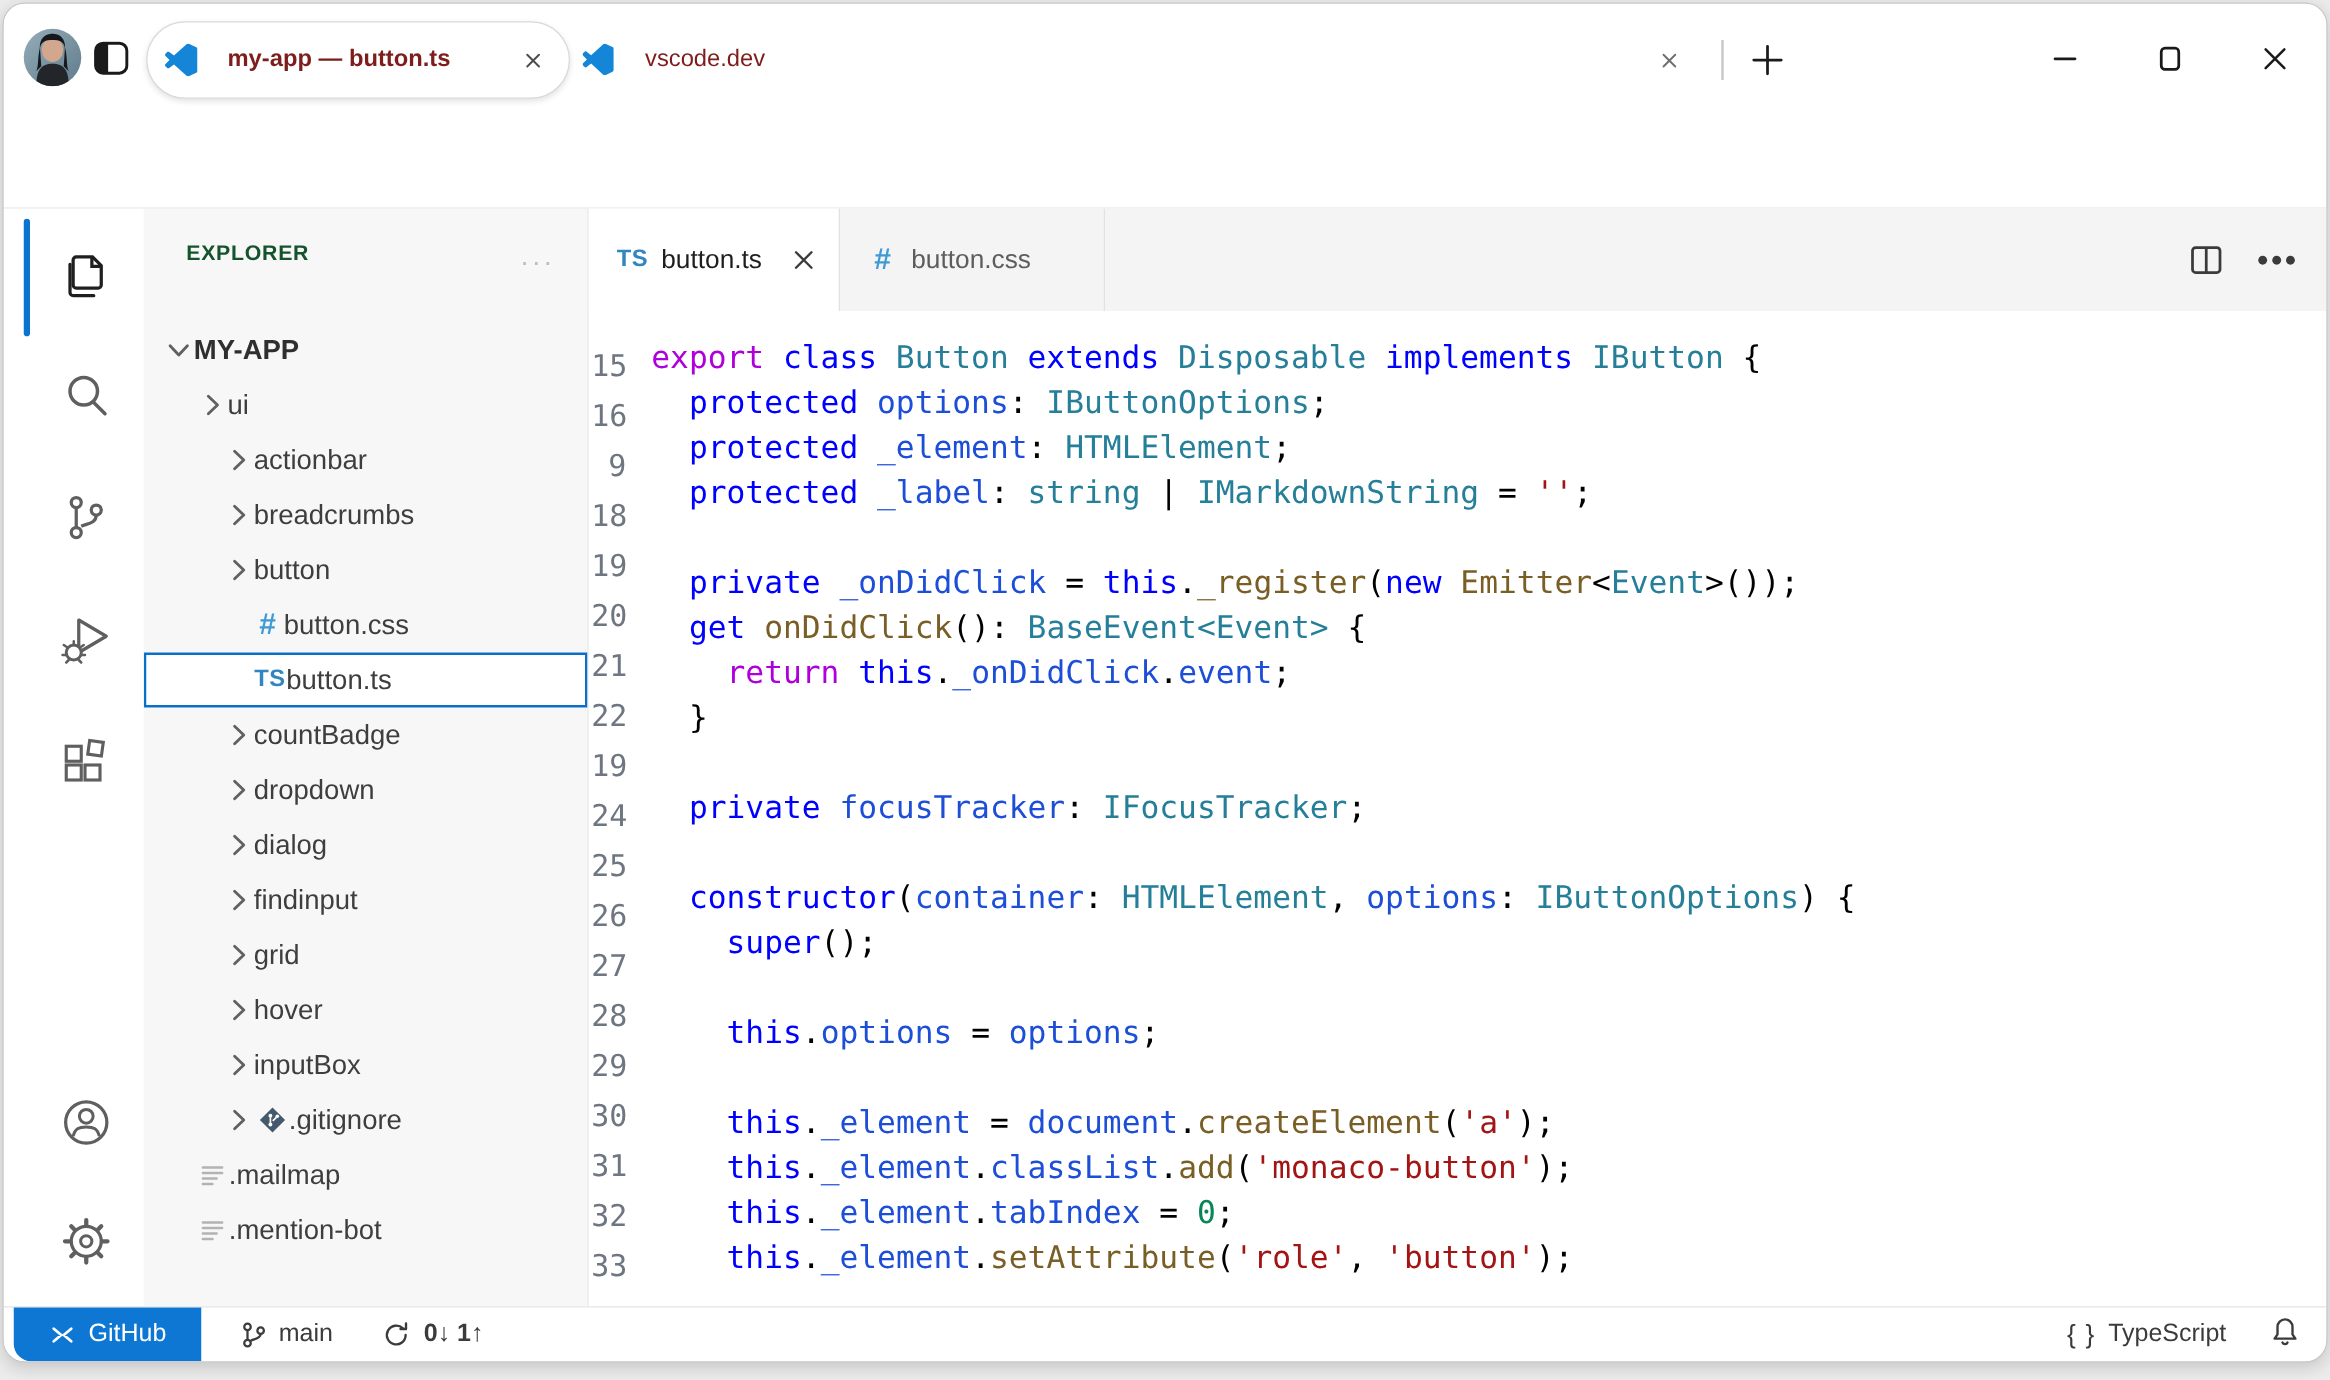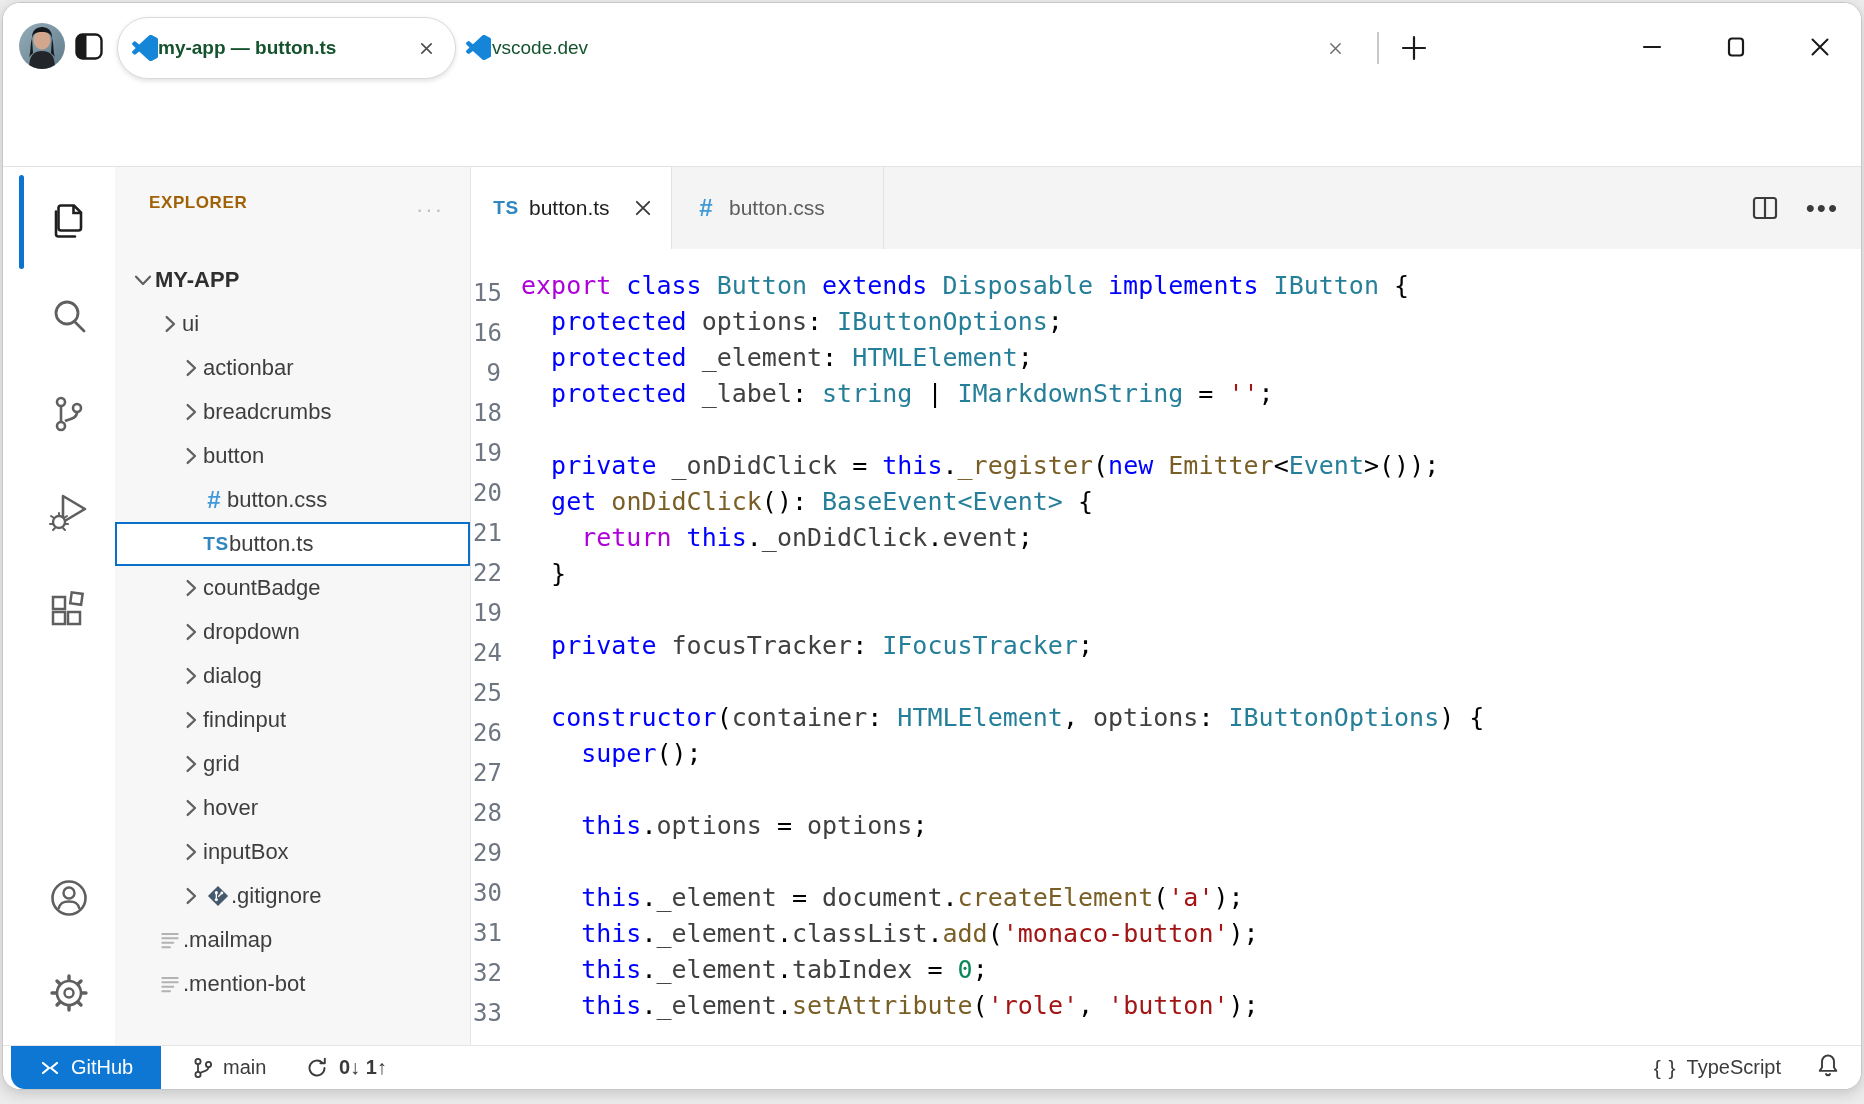--- a/index.html
+++ b/index.html
@@ -16,21 +16,21 @@
   .avatar { position:absolute; left:16px; top:20px; width:46px; height:46px; border-radius:50%;
     background:linear-gradient(135deg,#96adb9,#5f7b8a); overflow:hidden; }
   .avatar svg { position:absolute; left:0; top:0; }
 
   .tab-actions { position:absolute; left:72px; top:30px; width:28px; height:27px; }
 
   .btab { position:absolute; top:14px; height:62px; display:flex; align-items:center; }
   .btab.pill { left:114px; width:339px; background:#fff; border:1px solid #d9d9d9; border-radius:31px;
     box-shadow:0 2px 5px rgba(0,0,0,.12); padding:0 14px 0 14px; }
   .btab .vsc { width:26px; height:26px; flex:0 0 auto; }
-  .btab .t-title { margin-left:0; font-size:19px; font-weight:700; color:#14532d; white-space:nowrap; }
+  .btab .t-title { margin-left:24px; font-size:19px; font-weight:700; color:#7f1d1d; white-space:nowrap; }
   .btab.pill .t-close { margin-left:auto; }
   .t-close { width:30px; height:30px; display:flex; align-items:center; justify-content:center; color:#4d4d4d; }
   .t-close svg { width:15px; height:15px; }
   .btab.plain { left:457px; width:880px; padding:0 6px; }
   .btab.plain .t-title { font-weight:400; }
   .btab.plain .t-close { position:absolute; left:860px; }
   .tab-sep { position:absolute; left:1374px; top:29px; width:2px; height:32px; background:#c9c9c9; }
   .newtab { position:absolute; left:1396px; top:30px; width:30px; height:30px; color:#1b1b1b; }
 
   .win-controls { position:absolute; top:29px; left:1634px; display:flex; gap:54px; align-items:center; height:30px; }
@@ -56,21 +56,21 @@
   
   .vscode { position:absolute; left:0; top:164px; right:0; bottom:44px; background:#fff; }
 
   .activitybar { position:absolute; left:0; top:0; width:112px; bottom:0; background:#fff; }
   .act-ind { position:absolute; left:16px; top:8px; width:5px; height:94px; background:#0b74d1; border-radius:3px; }
   .act-ic { position:absolute; left:43px; width:46px; height:46px; color:#5f5f5f; }
   .act-ic.active { color:#1f1f1f; }
 
   .sidebar { position:absolute; left:112px; top:0; width:356px; bottom:0; background:#f7f7f7; border-right:1px solid #e4e4e4; }
   .sb-header { position:absolute; left:0; top:0; right:0; height:70px; }
-  .sb-title { position:absolute; left:34px; top:26px; font-size:17px; font-weight:700; letter-spacing:.6px; color:#a16207; }
+  .sb-title { position:absolute; left:34px; top:26px; font-size:17px; font-weight:700; letter-spacing:.6px; color:#14532d; }
   .sb-more { position:absolute; right:26px; top:30px; color:#bdbdbd; font-size:22px; letter-spacing:2px; }
 
   .tree { position:absolute; left:0; top:91px; right:0; bottom:0; overflow:hidden; }
   .trow { position:relative; height:44px; display:flex; align-items:center; font-size:22px; color:#3e3e3e; white-space:nowrap; }
   .trow.bold .tlabel { font-weight:700; color:#2f2f2f; }
   .trow.selected { background:#fff; border:2px solid #0a70c7; }
   .chev { width:24px; height:24px; flex:0 0 auto; color:#616161; }
   .chev svg { width:24px; height:24px; }
   .chev.down svg { transform:rotate(90deg); }
   .ticon { width:26px; height:26px; flex:0 0 auto; display:flex; align-items:center; justify-content:center; }
@@ -96,21 +96,21 @@
   .tr-ic { width:30px; height:30px; }
   .tr-more { font-size:26px; letter-spacing:2px; color:#3b3b3b; }
 
   .editor { position:absolute; left:0; top:82px; right:0; bottom:0; background:#fff; overflow:hidden; }
   .linenums { position:absolute; left:2px; top:24px; width:28px; text-align:right;
     font-family:"DejaVu Sans Mono", monospace; font-size:24px; line-height:40px; color:#6e7681; }
   .code { position:absolute; left:50px; top:19px; right:0;
     font-family:"DejaVu Sans Mono", monospace; font-size:25px; line-height:36px; white-space:pre; color:#000; }
   .code .line { height:36px; }
   .tok-k { color:#0000ff; } .tok-m { color:#af00db; } .tok-t { color:#267f99; }
-  .tok-v { color:#404040; } .tok-f { color:#795e26; } .tok-s { color:#a31515; }
+  .tok-v { color:#1d4ed8; } .tok-f { color:#795e26; } .tok-s { color:#a31515; }
   .tok-n { color:#098658; } .tok-p { color:#000000; }
 
   
   .statusbar { position:absolute; left:0; right:0; bottom:0; height:44px; background:#fff; border-top:1px solid #e5e5e5;
     font-size:20px; color:#3b3b3b; }
   .sb-badge { position:absolute; left:8px; top:0; bottom:0; width:150px; background:#0d77d3; color:#fff;
     display:flex; align-items:center; justify-content:center; gap:10px; border-bottom-left-radius:14px; }
   .sb-badge svg { width:22px; height:22px; }
   .sb-item { position:absolute; top:0; bottom:0; display:flex; align-items:center; gap:8px; }
   .sb-branch { left:188px; }

